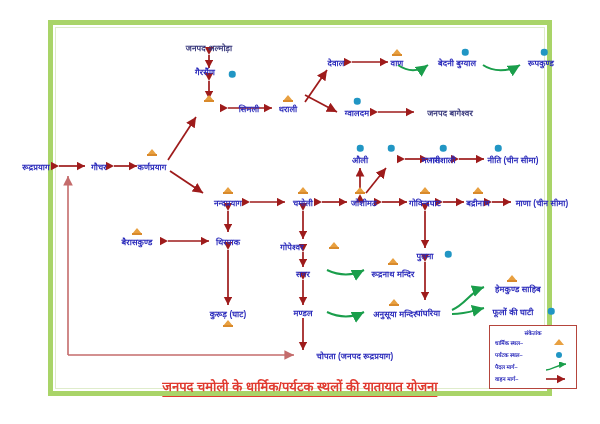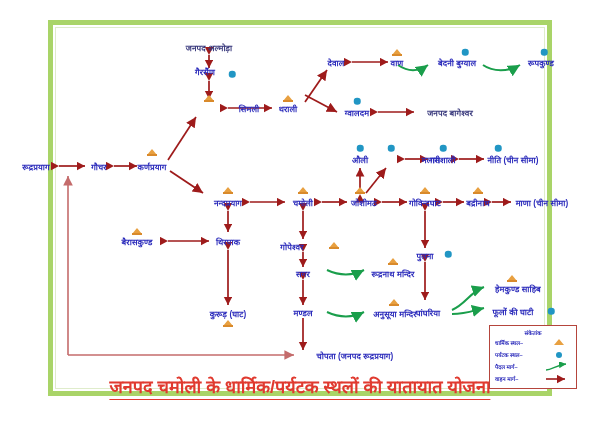--- a/index.html
+++ b/index.html
@@ -18,21 +18,21 @@
   .node.plain{color:#3a3a7d;font-weight:700;}
 
   .tri{position:absolute;transform:translate(-50%,-50%);width:0;height:0;
       border-left:5px solid transparent;border-right:5px solid transparent;
       border-bottom:6.5px solid #e8a040;}
   .tri:after{content:"";position:absolute;left:-5px;top:5.2px;width:10px;height:1.6px;background:#d98a2b;}
   .dot{position:absolute;transform:translate(-50%,-50%);width:6.5px;height:6.5px;
       border-radius:50%;background:#2196c4;}
 
   #title{position:absolute;left:300px;top:387px;transform:translate(-50%,-50%);
-      color:#e03a2f;font-size:18px;font-weight:700;white-space:nowrap;
+      color:#e03a2f;font-size:13px;font-weight:700;white-space:nowrap;
       border-bottom:1.4px solid #e03a2f;padding-bottom:1px;}
 
   #legend{position:absolute;left:489px;top:325px;width:88px;height:64px;
       border:1.6px solid #b5453c;background:#fff;box-sizing:border-box;}
   #legend .lg-title{text-align:center;font-size:5.6px;color:#2b2bbb;font-weight:700;margin-top:3px;}
   #legend .lg-row{position:relative;height:11px;margin:1px 0 0 5px;}
   #legend .lg-lab{position:absolute;left:0;top:1px;font-size:5.6px;color:#2b2bbb;font-weight:700;}
   #legend .lg-mark{position:absolute;right:6px;top:0px;width:26px;height:10px;}
   #legend .lg-tri{position:absolute;right:12px;top:1px;width:0;height:0;
       border-left:5px solid transparent;border-right:5px solid transparent;border-bottom:6px solid #e8a040;}

